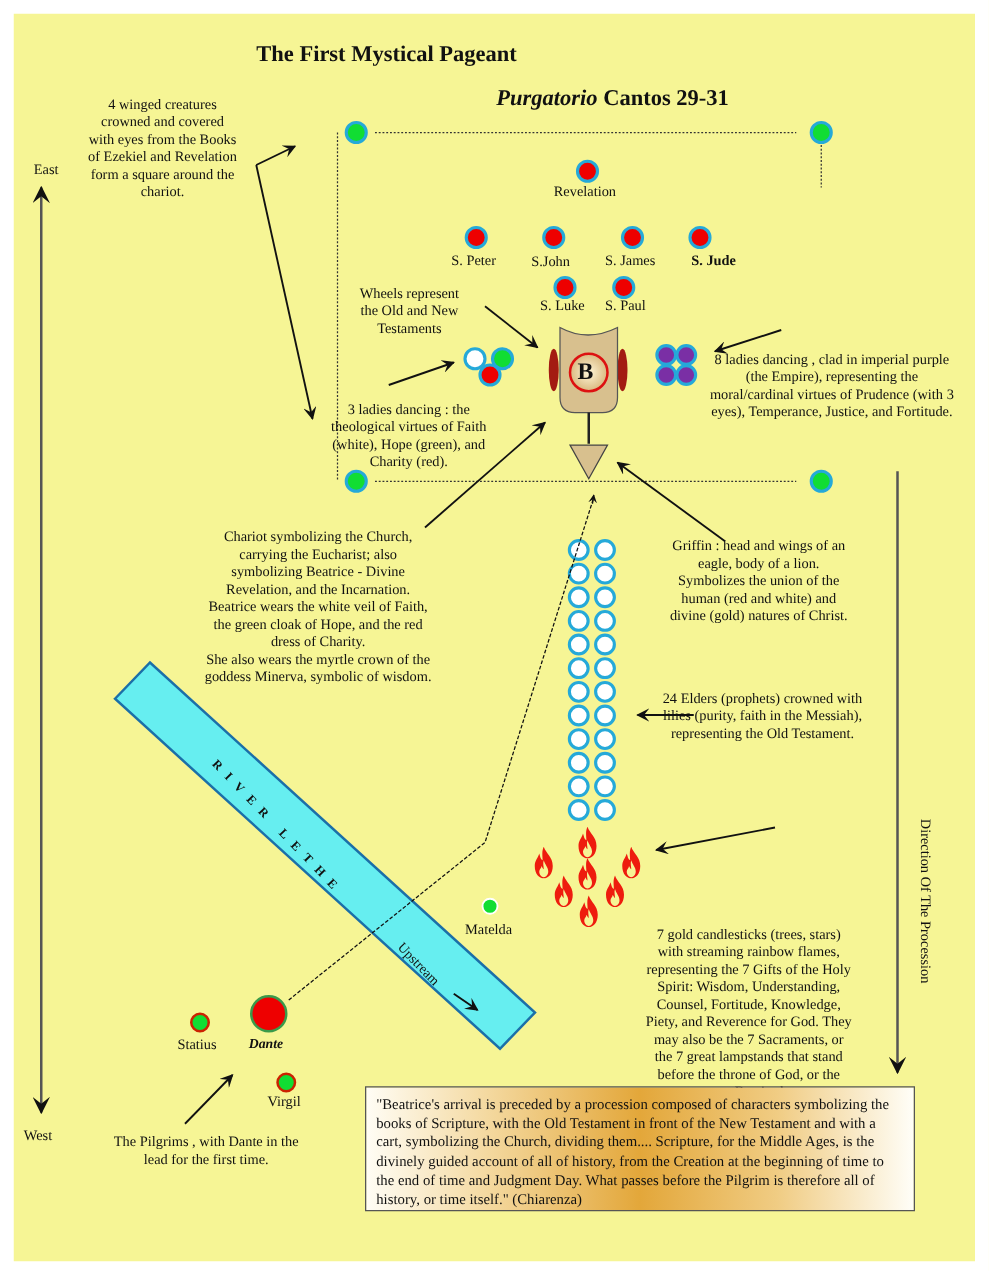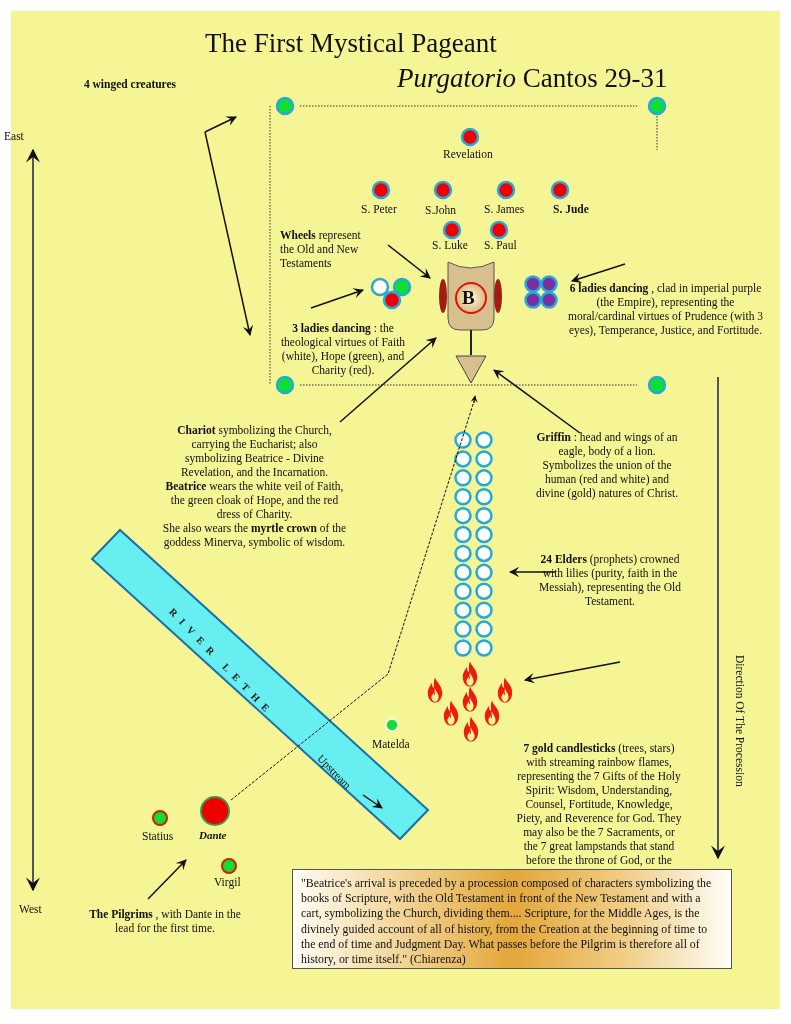--- a/index.html
+++ b/index.html
@@ -2,22 +2,22 @@
 <html><head>
 <meta charset="utf-8">
 <style>
   html, body { margin:0; padding:0; background:#ffffff; }
   body { width:791px; height:1024px; position:relative; overflow:hidden;
          font-family:"Liberation Serif", serif; color:#111; }
   #panel { position:absolute; left:11px; top:11px; width:769px; height:998px;
            background:#f6f595; }
   #diagram { position:absolute; left:0; top:0; width:791px; height:1024px; }
   .txt { position:absolute; text-align:center; font-size:11.5px; line-height:14px; }
-  .txt b { font-weight:bold; }
-  .title { position:absolute; font-weight:normal; font-size:27px; line-height:30px; white-space:nowrap; }
+  .txt b { font-weight:normal; }
+  .title { position:absolute; font-weight:bold; font-size:18px; line-height:30px; white-space:nowrap; }
   .lbl { position:absolute; font-size:11.5px; white-space:nowrap; }
   .quote { position:absolute; left:292px; top:869px; width:440px; height:100px;
            border:1px solid #555; box-sizing:border-box; padding:6px 8px;
            font-size:11.8px; line-height:15.2px;
            background:linear-gradient(90deg,#fffdf5 0%,#f4d9a0 22%,#e3a73a 50%,#f0cc83 75%,#fffef8 100%); }
   .vtext { position:absolute; font-size:11.5px; white-space:nowrap;
            transform-origin:left top; transform:rotate(90deg); }
   .river-text { position:absolute; font-weight:bold; font-size:10px; letter-spacing:7px;
                 white-space:nowrap; transform-origin:left top; transform:rotate(46deg); }
   .upstream { position:absolute; font-size:11px; white-space:nowrap;
@@ -158,49 +158,49 @@
     <line x1="148" y1="899" x2="186" y2="860" marker-end="url(#arr)"></line>
     <line x1="363" y1="795" x2="382" y2="808" marker-end="url(#arr)"></line>
   </g>
 </svg>
 
 <div class="title" style="left:205px; top:28px;">The First Mystical Pageant</div>
 <div class="title" style="left:397px; top:63px;">
   <i>Purgatorio</i><span> Cantos 29-31</span>
 </div>
 
-<div class="lbl" style="left:4px; top:130px;font-family:Liberation Serif, serif;">East</div>
+<div class="lbl" style="left:27px; top:130px;font-family:Liberation Serif, serif;">East</div>
 <div class="lbl" style="left:19px; top:903px;">West</div>
 
 <div class="vtext" style="left:746px; top:655px;">Direction Of The Procession</div>
 
 <div class="txt" style="left:70px; top:77px; width:120px;">
-  <b>4 winged creatures</b><br>
+  <b>4 winged creatures</b><br><span>crowned and covered with eyes from the Books of Ezekiel and Revelation form a square around the chariot.</span>
 </div>
 
 <div class="lbl" style="left:443px; top:148px;">Revelation</div>
 <div class="lbl" style="left:361px; top:203px;text-align:right;">S. Peter</div>
 <div class="lbl" style="left:425px; top:204px;">S.John</div>
 <div class="lbl" style="left:484px; top:203px;">S. James</div>
 <div class="lbl" style="left:553px; top:203px;font-weight:bold;">S. Jude</div>
 <div class="lbl" style="left:432px; top:239px;">S. Luke</div>
 <div class="lbl" style="left:484px; top:239px;">S. Paul</div>
 
-<div class="txt" style="left:280px; top:228px; width:95px; text-align:left;">
+<div class="txt" style="left:280px; top:228px; width:95px; text-align:center;">
   <b>Wheels</b><span> represent the Old and New Testaments</span>
 </div>
 
 <div class="lbl" style="left:462px; top:287px; font-size:19px; font-weight:bold;">B</div>
 
-<div class="txt" style="left:272px; top:321px; width:142px;text-align:center;">
+<div class="txt" style="left:256px; top:321px; width:142px;text-align:center;">
   <b>3 ladies dancing</b><span> : the theological virtues of Faith (white), Hope (green), and Charity (red).</span>
 </div>
 
 <div class="txt" style="left:563px; top:281px; width:205px;">
-  <b>6 ladies dancing</b><span> , clad in imperial purple (the Empire), representing the moral/cardinal virtues of Prudence (with 3 eyes), Temperance, Justice, and Fortitude.</span>
+  <b>8 ladies dancing</b><span> , clad in imperial purple (the Empire), representing the moral/cardinal virtues of Prudence (with 3 eyes), Temperance, Justice, and Fortitude.</span>
 </div>
 
 <div class="txt" style="left:162px; top:423px; width:185px;">
   <b>Chariot</b><span> symbolizing the Church, carrying the Eucharist; also symbolizing Beatrice - Divine Revelation, and the Incarnation.</span><br>
   <b>Beatrice</b><span> wears the white veil of Faith, the green cloak of Hope, and the red dress of Charity.</span><br>
   <span>She also wears the </span><b>myrtle crown</b><span> of the goddess Minerva, symbolic of wisdom.</span>
 </div>
 
 <div class="txt" style="left:532px; top:430px; width:150px;">
   <b>Griffin</b><span> : head and wings of an eagle, body of a lion. Symbolizes the union of the human (red and white) and divine (gold) natures of Christ.</span>

